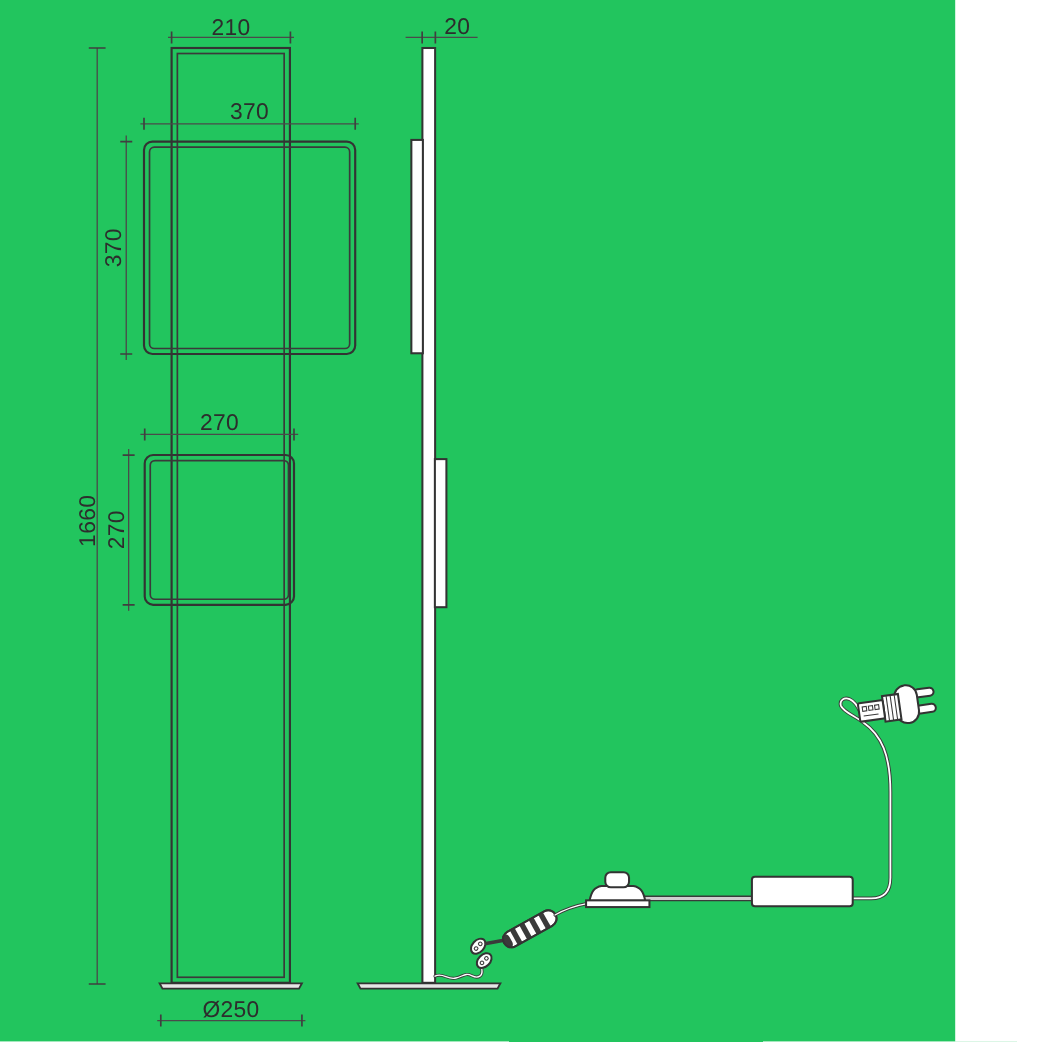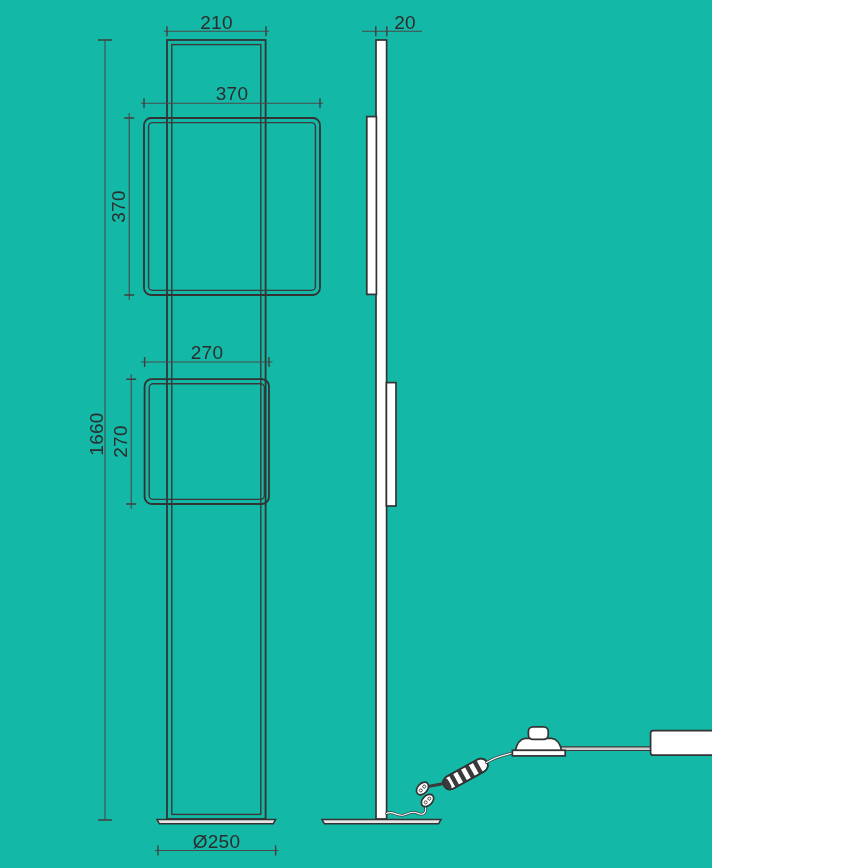--- a/index.html
+++ b/index.html
@@ -2,26 +2,25 @@
 <html><head>
 <meta charset="utf-8">
 <style>
   html, body {
     margin: 0;
     padding: 0;
     background: #ffffff;
   }
   .canvas {
     position: relative;
-    width: 688px;
+    width: 796px;
     height: 868px;
-    background: #14b8a6;
+    background: #22c55e;
     overflow: hidden;
     font-family: "Liberation Sans", sans-serif;
-    padding-left: 24px;
   }
   svg { display: block; }
 
   
   .obj   { fill: none; stroke: #333333; stroke-width: 1.8px; }
   .obj-in{ fill: none; stroke: #3a3a3a; stroke-width: 1.4px; }
   .part  { fill: #ffffff; stroke: #333333; stroke-width: 1.7px; }
   .plate { fill: #e6e6e6; stroke: #333333; stroke-width: 1.5px; }
 
   

